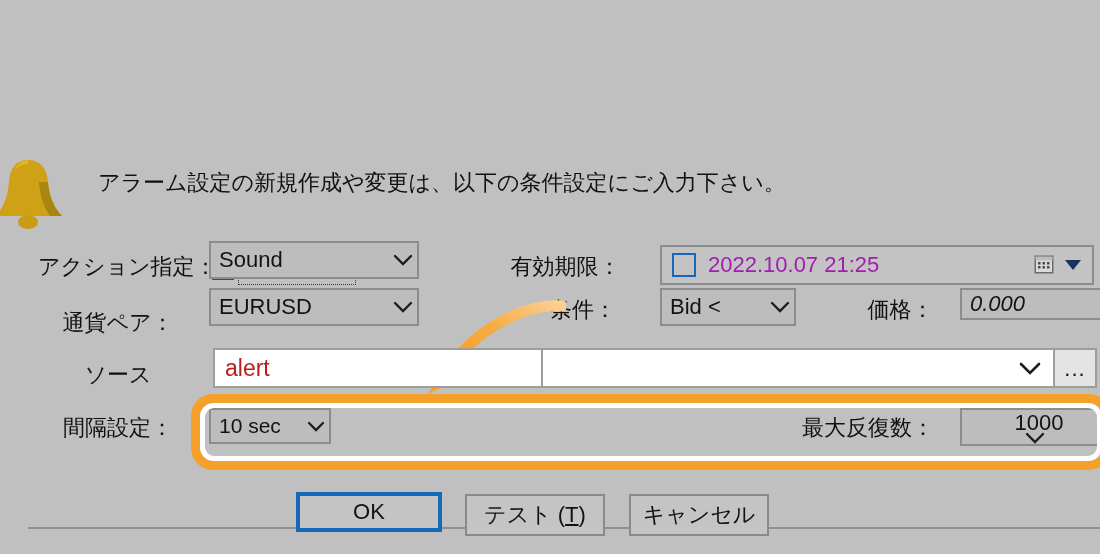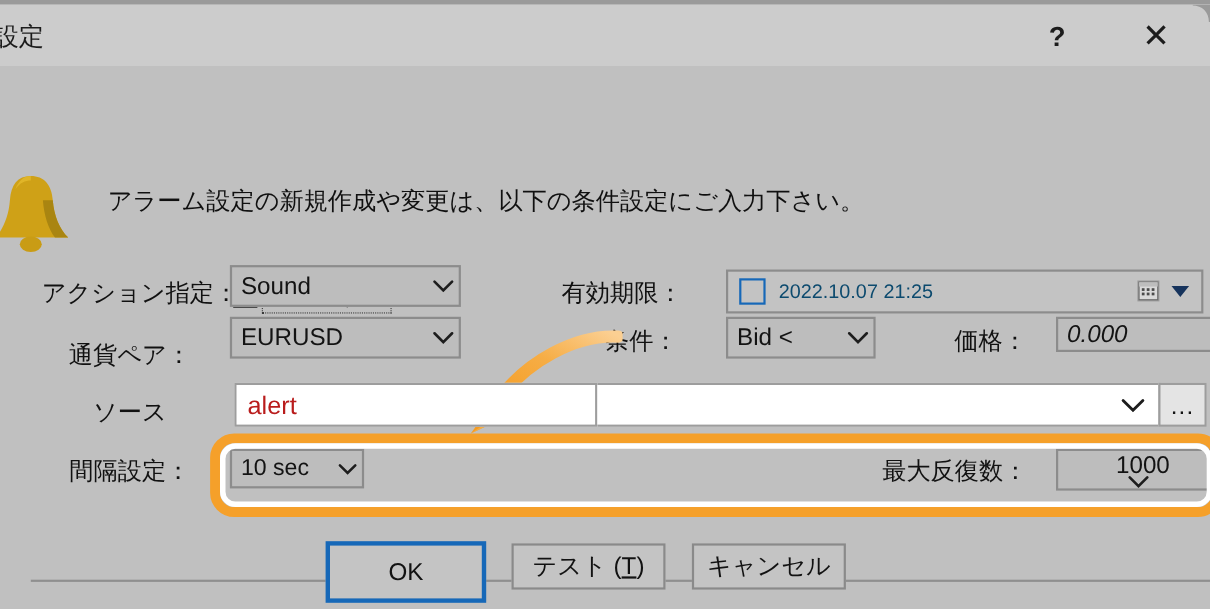--- a/index.html
+++ b/index.html
@@ -181,22 +181,22 @@
   }
   .datefield .dchk {
     width: 24px; height: 24px;
     border: 2px solid #1668b8;
     background: #c3c3c3;
     box-sizing: border-box;
     margin-left: 10px;
     flex: 0 0 auto;
   }
   .datefield .dval {
-    font-size: 18px;
-    color: #0c4a6e;
+    font-size: 22px;
+    color: #a21caf;
     margin-left: 12px;
     flex: 1 1 auto;
     white-space: nowrap;
   }
   .cal-icon {
     flex: 0 0 auto;
     width: 26px; height: 26px;
     margin-right: 2px;
     position: relative;
   }
@@ -298,30 +298,20 @@
     width: 18px; height: 18px;
     background: #9a9a9a;
     clip-path: path('M18,18 L0,18 L0,17 C9,17 17,9 17,0 L18,0 Z');
   }
 </style>
 </head>
 <body>
 
 <div class="screen">
 
-  <div class="titlebar">
-    <div class="titlebar-text">設定</div>
-    <div class="tb-btn" id="help-btn">
-      <span>?</span>
-    </div>
-    <div class="tb-btn" id="close-btn">
-      <span class="x-glyph">✕</span>
-    </div>
-    <div class="corner-tr"></div>
-  </div>
 
   <div class="body-area">
 
     <div class="bell">
       <svg width="72" height="78" viewBox="0 0 72 78">
         <path d="M34 4 C22 4 16 12 15 26 C14 40 9 52 2 60 L68 60 C60 52 55 40 54 26 C53 12 46 4 34 4 Z" fill="#cfa117"></path>
         <path d="M34 4 C28 4 23 8 20 16 C24 10 29 8 34 8 Z" fill="#e0b528"></path>
         <path d="M54 26 C55 40 60 52 68 60 L56 60 C50 52 46 40 45 26 Z" fill="#a98511"></path>
         <ellipse cx="34" cy="66" rx="10" ry="7" fill="#c99c15"></ellipse>
       </svg>
@@ -443,21 +433,21 @@
       <div class="val">1000</div>
       <div class="chev">
         <svg width="20" height="12" viewBox="0 0 20 12">
             <path d="M2 2 L10 10 L18 2" fill="none" stroke="#1d1d1d" stroke-width="2.4" stroke-linecap="round"></path>
           </svg>
       </div>
     </div>
 
     <div class="sep"></div>
 
-    <div class="btn primary" style="left:268px; top:432px; width:146px; height:56px;">
+    <div class="btn primary" style="left:268px; top:432px; width:146px; height:40px;">
       <span>OK</span>
     </div>
     <div class="btn" style="left:437px; top:434px; width:140px; height:42px;">
       <span>テスト (</span>
         <span class="acc">T</span>
         <span>)</span>
     </div>
     <div class="btn" style="left:601px; top:434px; width:140px; height:42px;text-align:center;">
       <span>キャンセル</span>
     </div>

